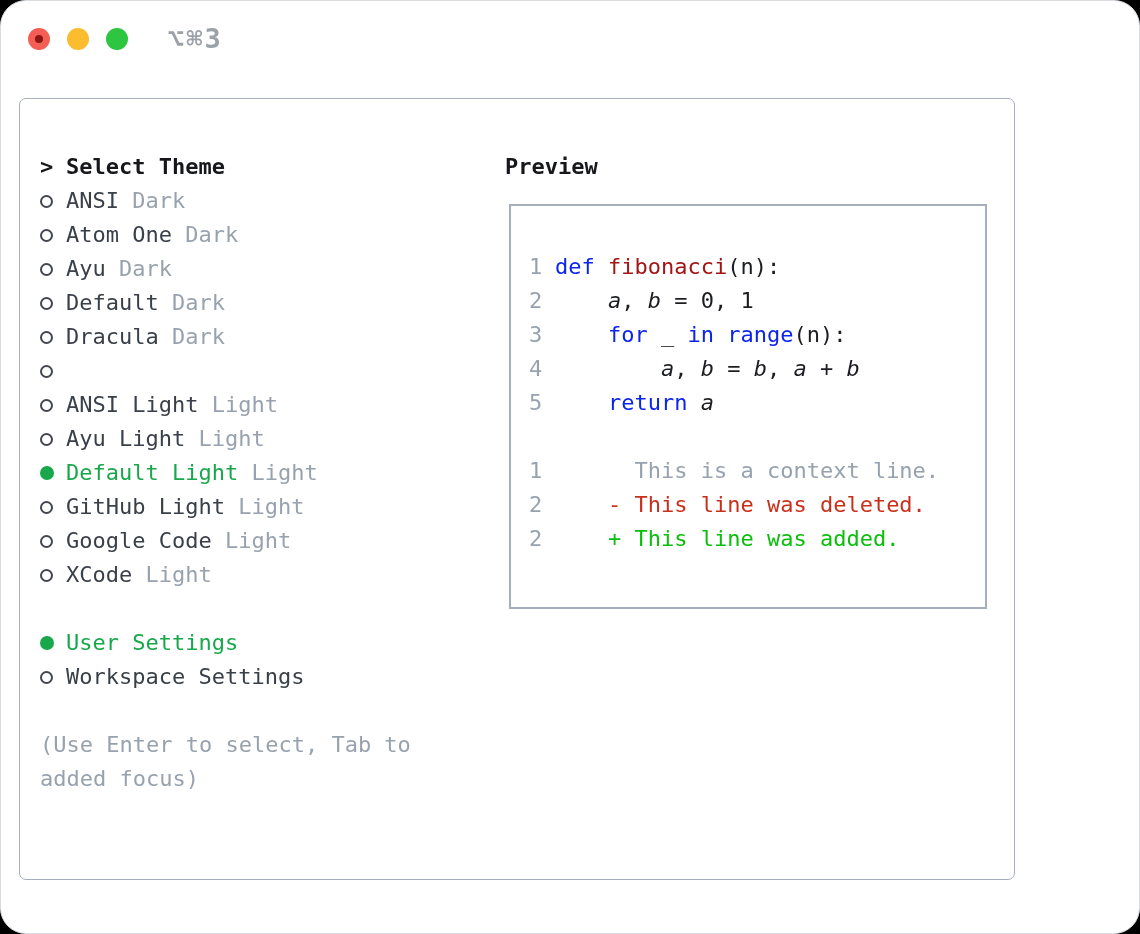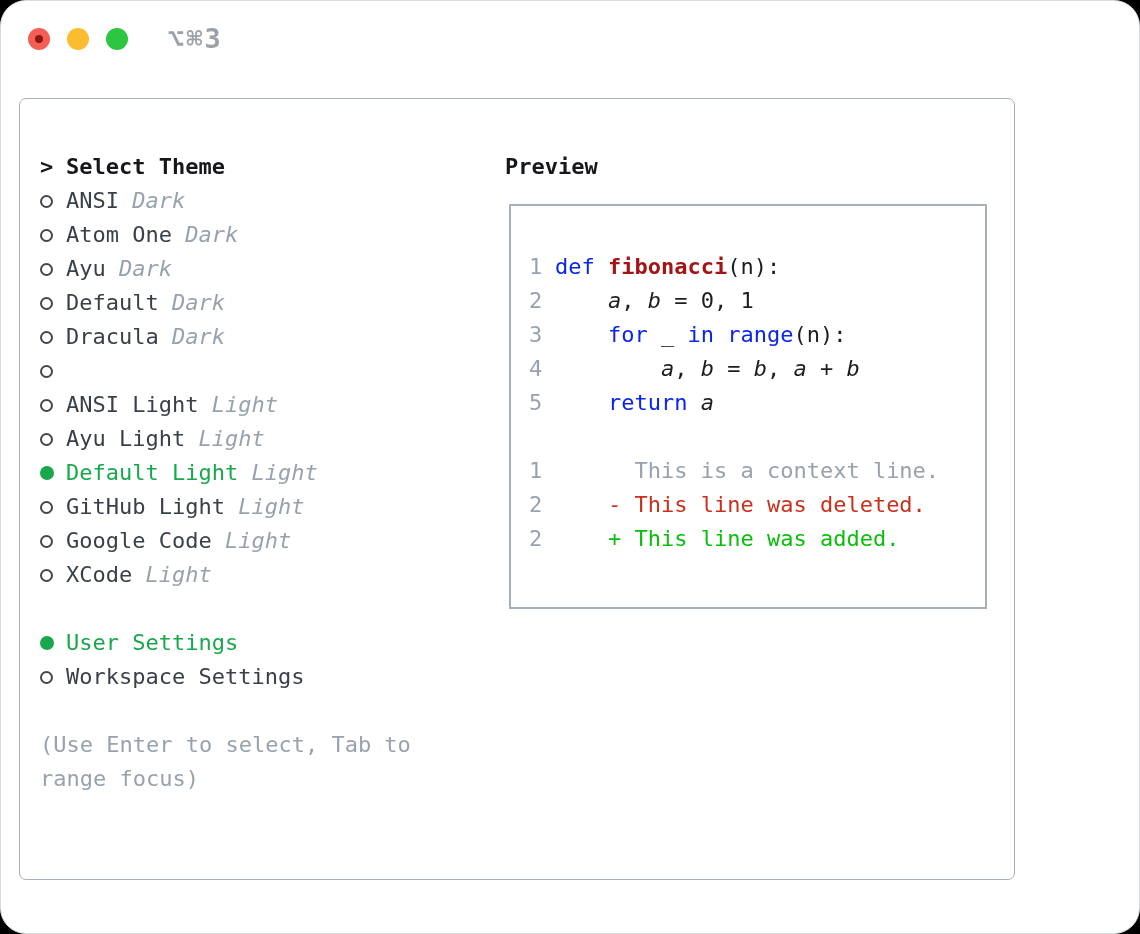--- a/index.html
+++ b/index.html
@@ -47,37 +47,37 @@
     box-sizing:border-box;flex:none;
   }
   .radio.on{
     width:14px;height:14px;border:none;
     background:var(--selected-green,#18a84b);
   }
   .label{white-space:pre;}
   .hdr{font-weight:bold;color:var(--heading,#15171b);}
   .iname{color:var(--item-text,#3a4049);}
   .iname.sel{color:var(--selected-green,#18a84b);}
-  .variant{color:var(--muted,#98a2ae);font-style:italic;}
+  .variant{color:var(--muted,#98a2ae);}
   .help-line{height:34px;line-height:34px;color:var(--muted,#98a2ae);white-space:pre;}
   
   .preview-label{
     position:absolute;left:485px;top:51px;height:34px;line-height:34px;
     font-size:22px;font-weight:bold;color:var(--heading,#15171b);
   }
   .preview-box{
     position:absolute;left:489px;top:105px;width:478px;height:405px;
     border:2px solid var(--border,#a7afba);box-sizing:border-box;background:#fff;
   }
   .lines{position:absolute;left:18px;top:44px;font-size:22px;line-height:34px;}
   .line{height:34px;display:flex;align-items:baseline;line-height:34px;}
   .lnum{width:13px;flex:none;color:var(--muted,#98a2ae);white-space:pre;}
   .lcode{margin-left:13px;white-space:pre;color:var(--code-text,#1b1d21);}
   .tok-kw{color:var(--keyword-blue,#0b24ee);}
-  .tok-fn{color:var(--function-red,#a31515);font-weight:bold;}
+  .tok-fn{color:var(--function-red,#a31515);}
   .tok-var{font-style:italic;}
   .diff-context{color:var(--muted,#98a2ae);}
   .diff-deleted{color:var(--diff-deleted-red,#c9301c);}
   .diff-added{color:var(--diff-added-green,#0bbe0b);}
 </style>
 </head>
 <body>
 
 <div class="screen">
 
@@ -188,21 +188,21 @@
             <span class="icon-cell">
               <span class="radio"></span>
             </span>
             <span class="label"><span class="iname">Workspace Settings</span></span>
           </div>
         </div>
 
       <div class="spacer"></div>
 
       <div class="help-line">(Use Enter to select, Tab to</div>
-      <div class="help-line">range focus)</div>
+      <div class="help-line">added focus)</div>
     </div>
 
     <div class="preview-label">Preview</div>
 
     <div class="preview-box">
       <div class="lines" id="preview-lines">
           <div class="line">
             <span class="lnum">1</span>
             <span class="lcode"><span class="tok-kw">def</span><span> </span><span class="tok-fn">fibonacci</span><span>(n):</span></span>
           </div>

